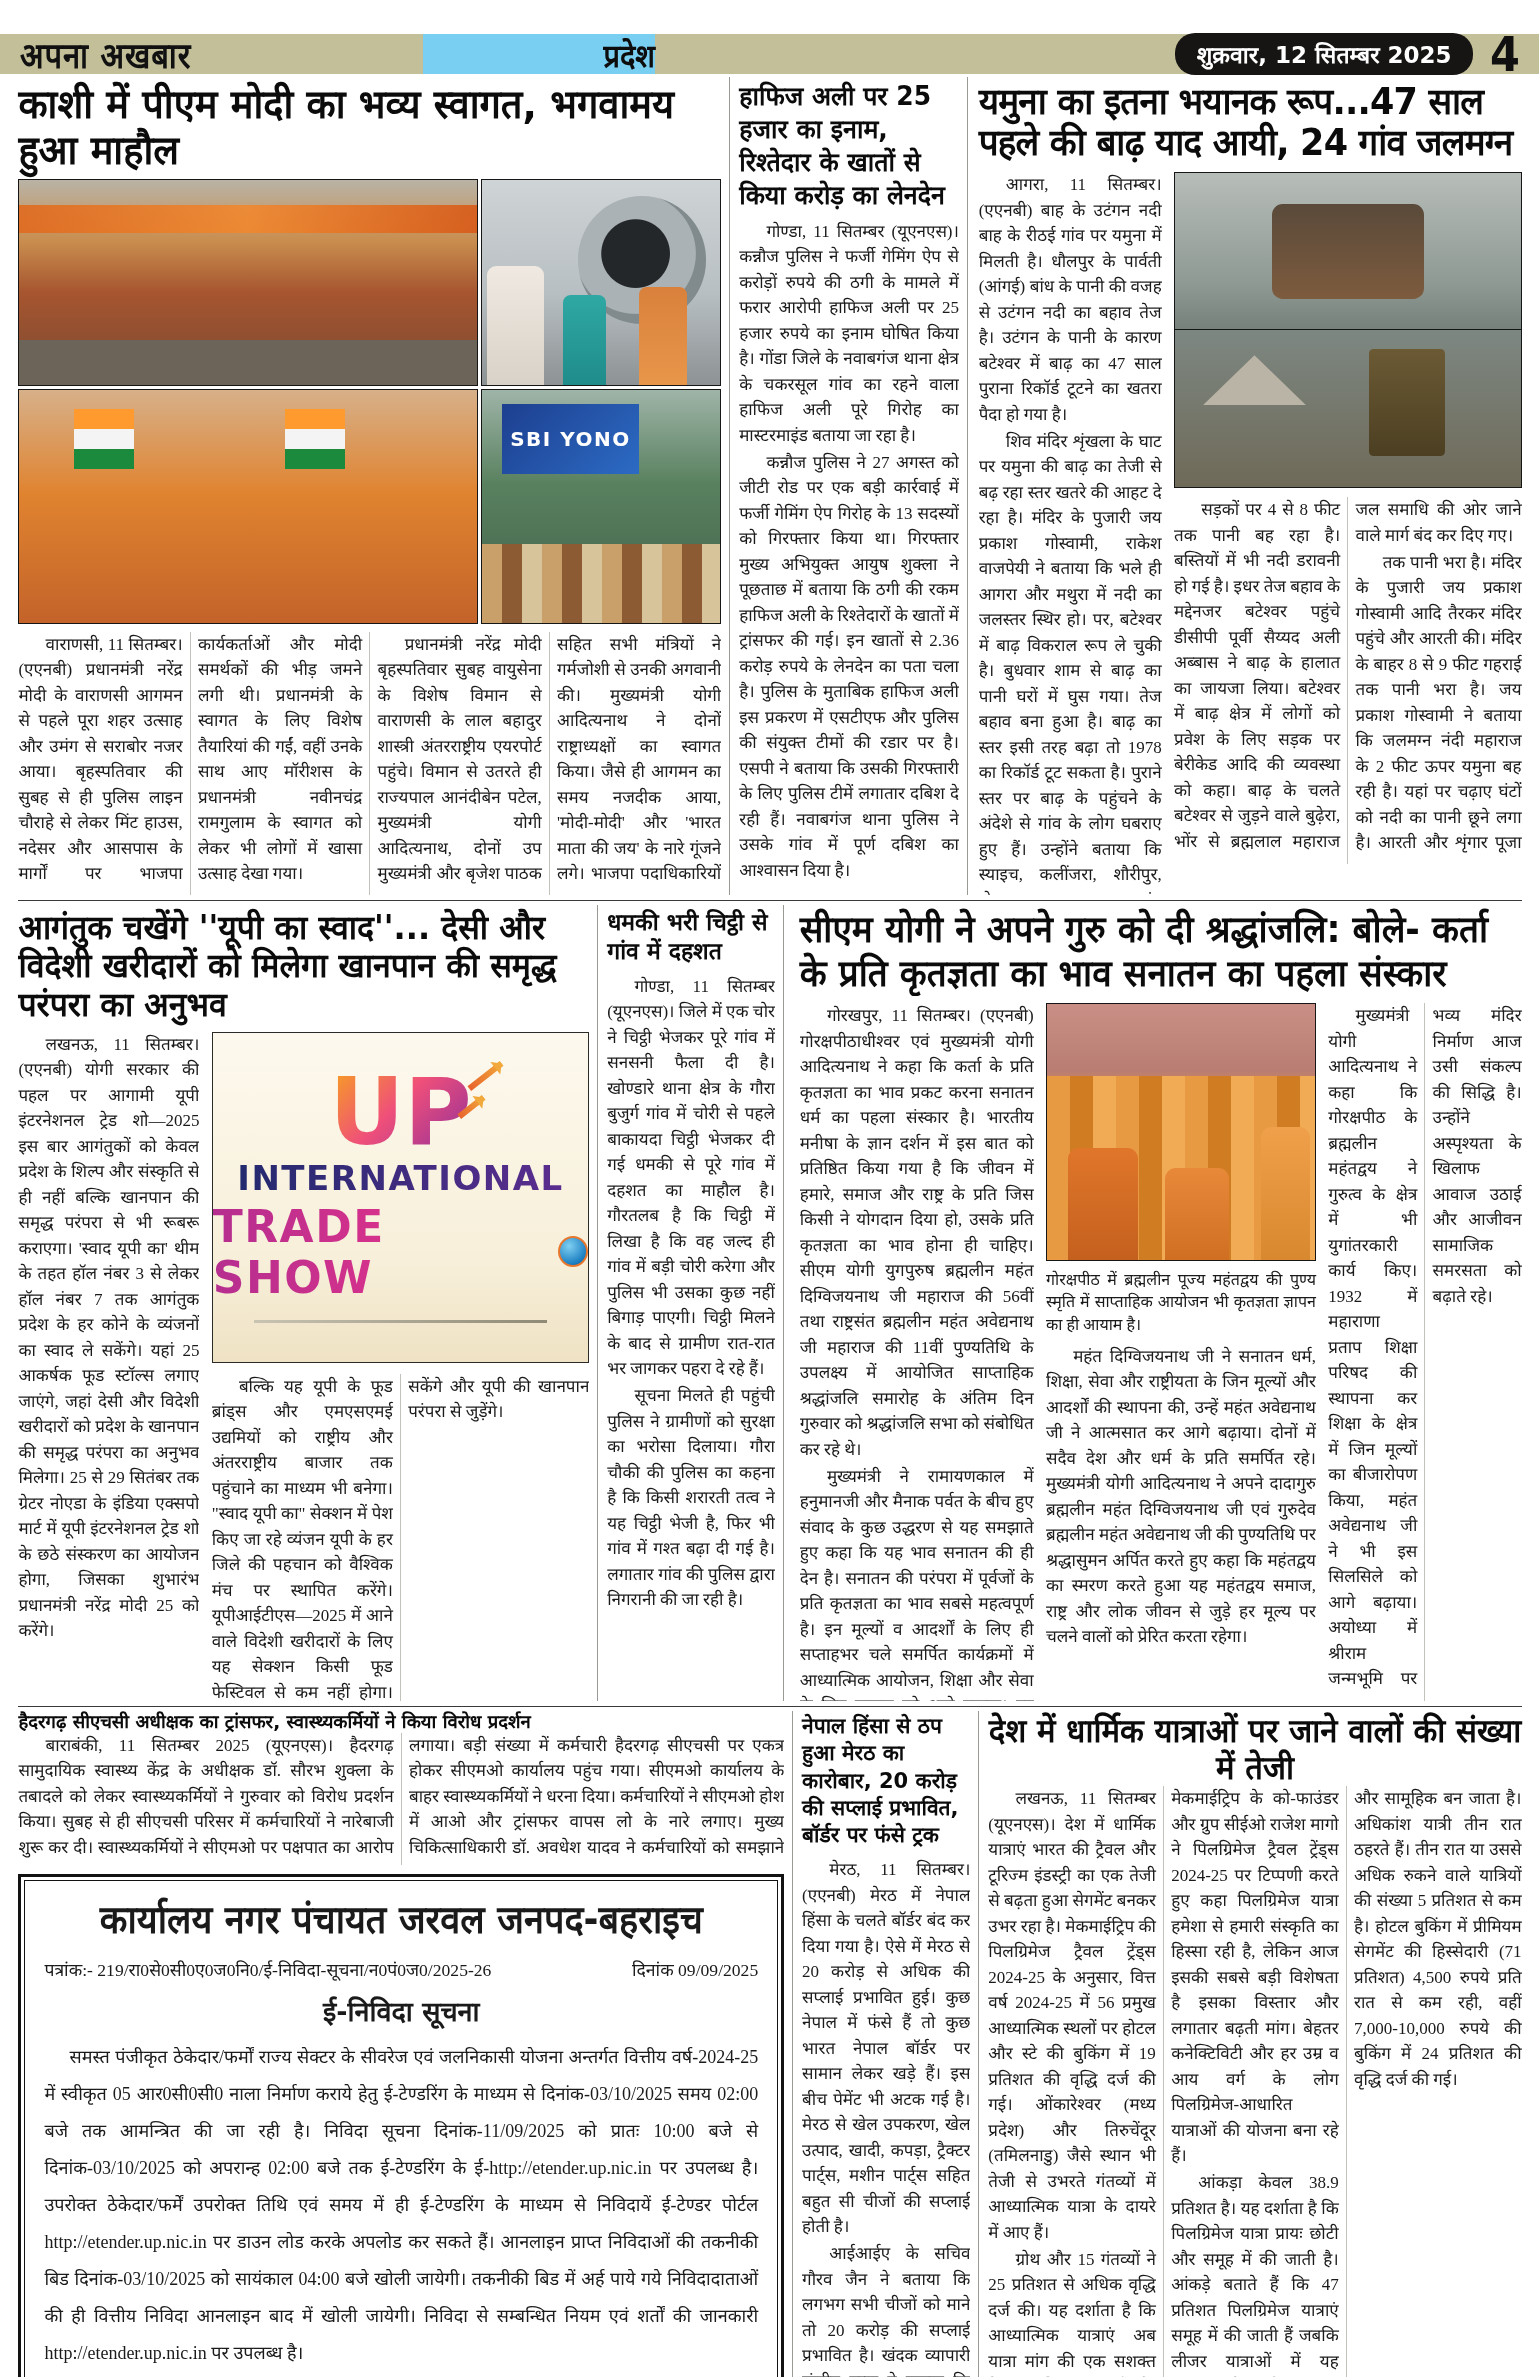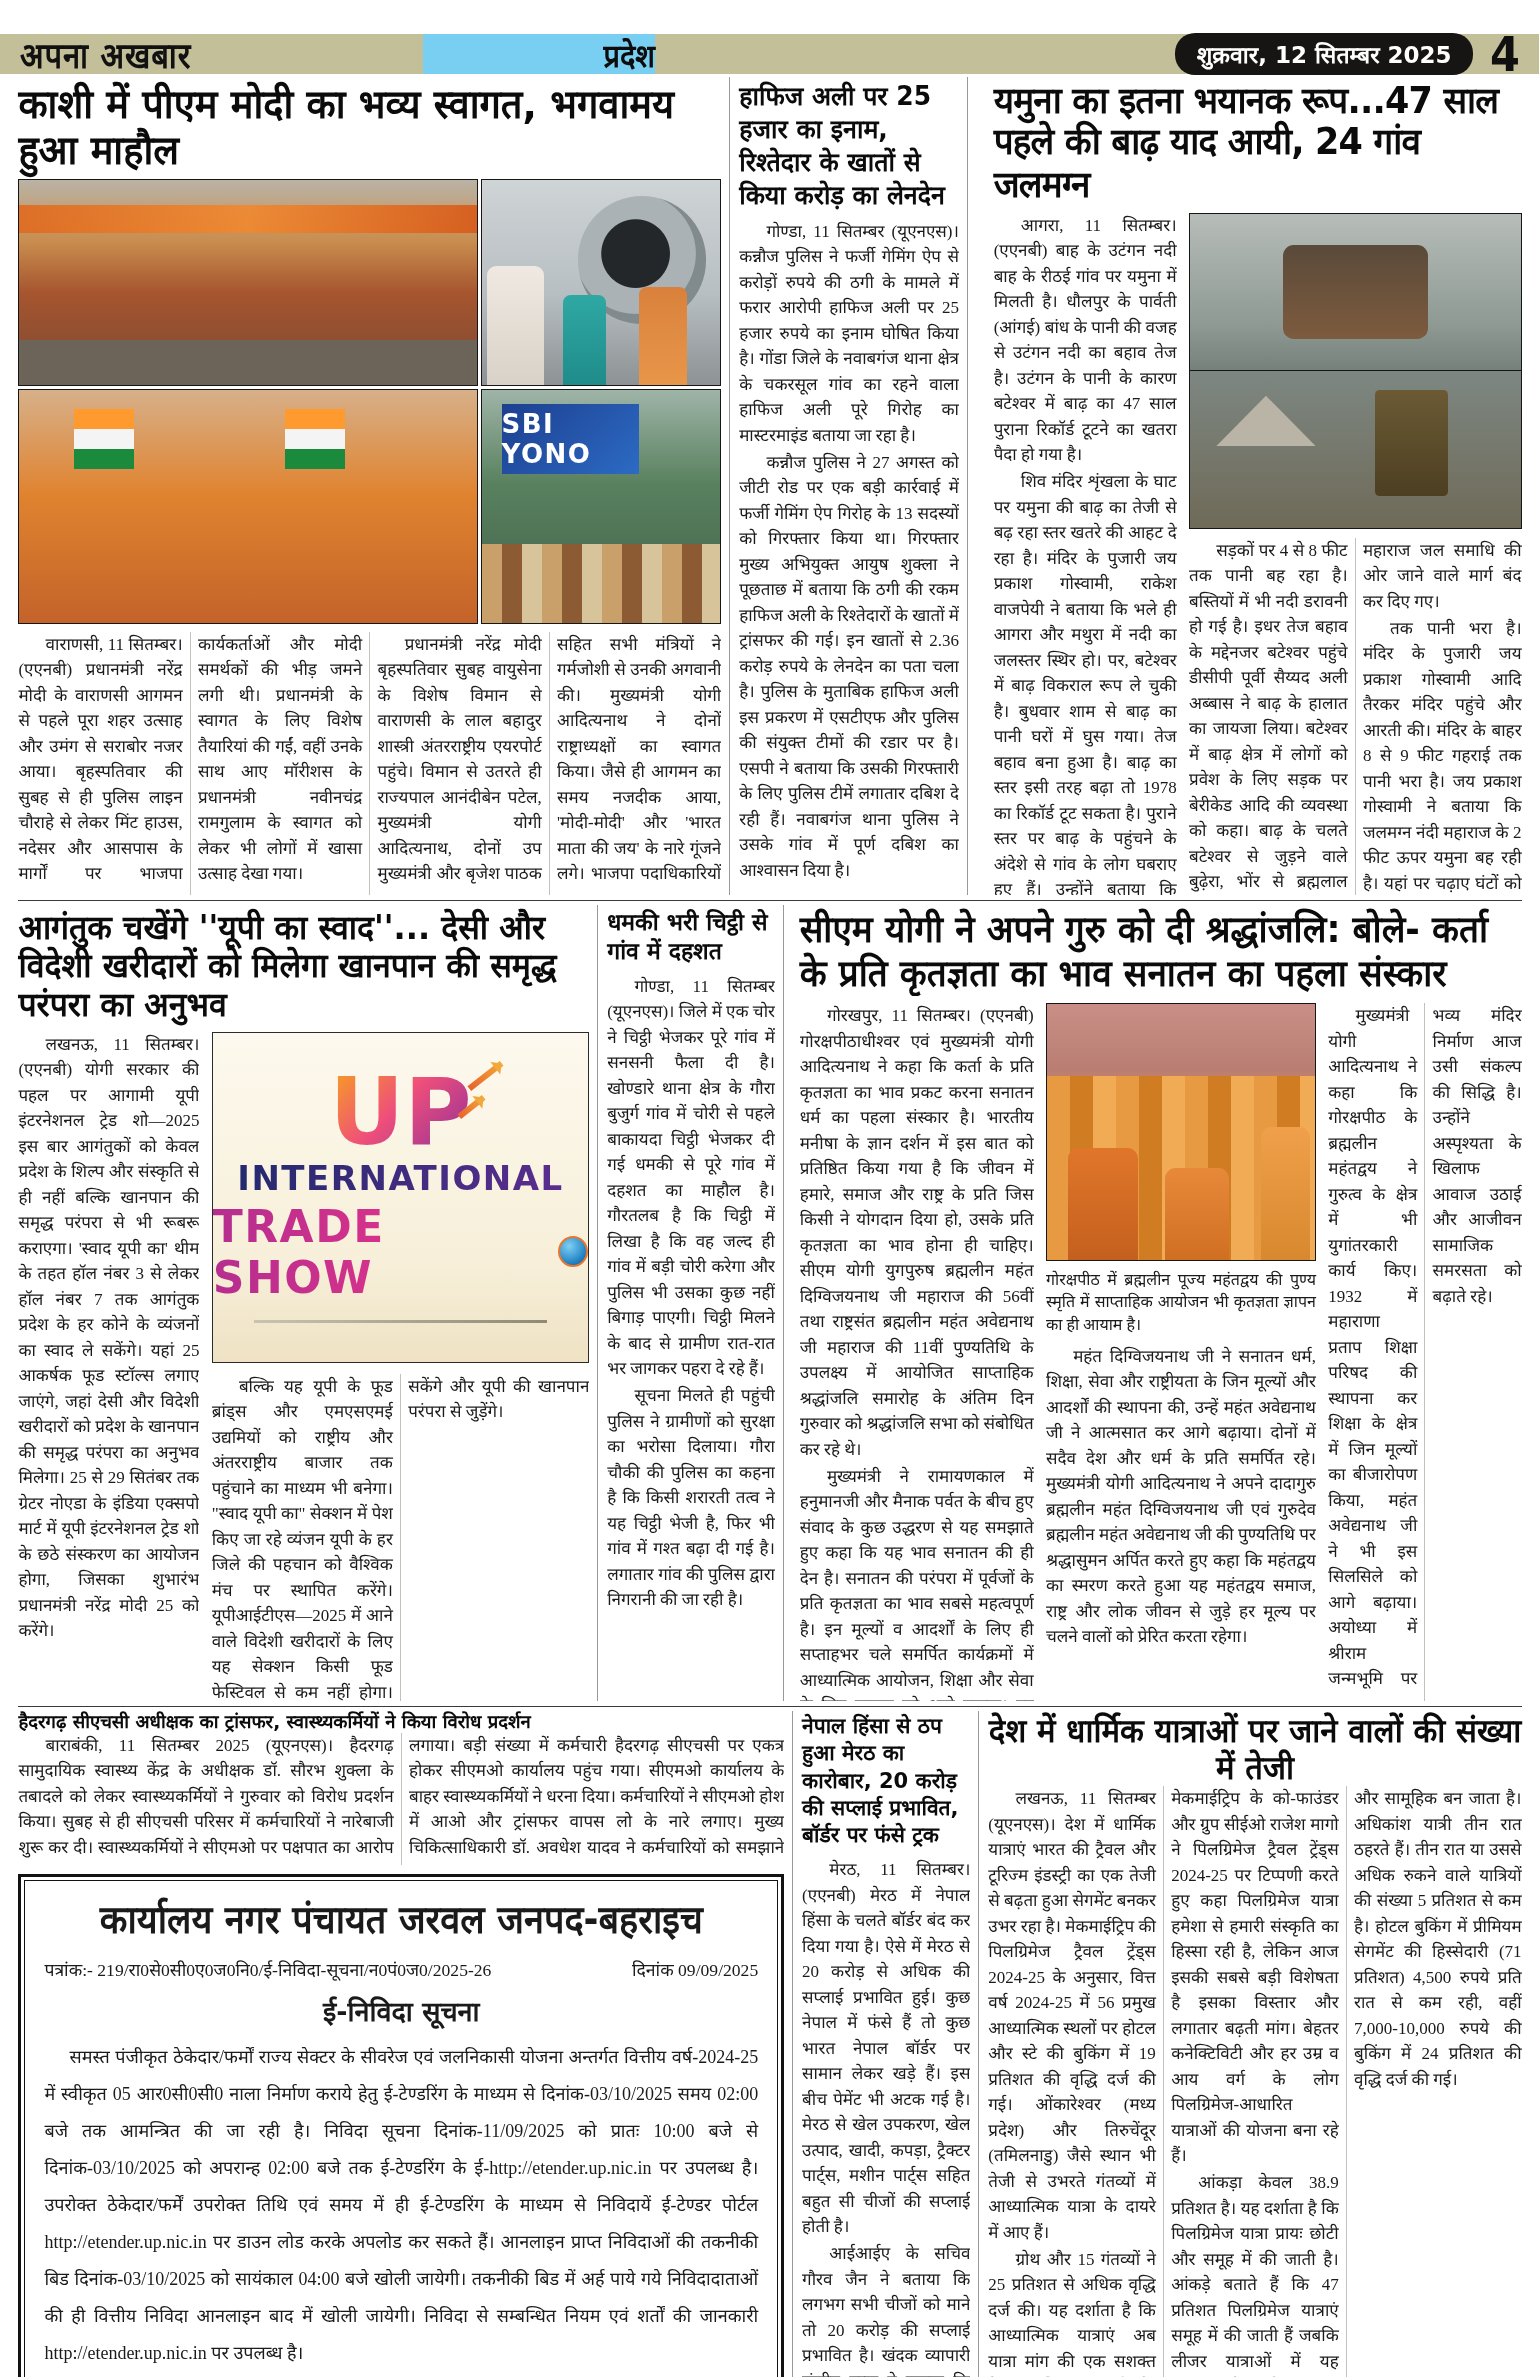--- a/index.html
+++ b/index.html
@@ -66,21 +66,21 @@
   .ph-airport .engine { position:absolute; right:6%; top:8%; width:54%; height:62%; border-radius:50%; background:radial-gradient(circle at 45% 45%, #23272a 0 34%, #aab2b5 35% 60%, #818a8d 61%); }
   .ph-airport .fig-saffron { position:absolute; right:14%; bottom:0; width:20%; height:48%; background:linear-gradient(180deg,#d9813c,#e8964a); border-radius:7.7px 7.7px 0 0; }
   .ph-airport .fig-teal { position:absolute; left:34%; bottom:0; width:18%; height:44%; background:linear-gradient(180deg,#2fa8a4,#1f8c8a); border-radius:7.7px 7.7px 0 0; }
   .ph-airport .fig-white { position:absolute; left:2%; bottom:0; width:24%; height:58%; background:linear-gradient(180deg,#efe9e2,#d9d2c8); border-radius:9.2px 9.2px 0 0; }
   .ph-flags { background:linear-gradient(180deg,#d7b089 0%,#e0832f 45%,#c4632a 100%); }
   .ph-flags .flag1,.ph-flags .flag2 { position:absolute; width:13%; height:26%; top:8%; }
   .ph-flags .flag1 { left:12%; background:linear-gradient(180deg,#ff9a2e 33%,#f4f4f4 33% 66%,#1c8a3c 66%); }
   .ph-flags .flag2 { left:58%; background:linear-gradient(180deg,#ff9a2e 33%,#f4f4f4 33% 66%,#1c8a3c 66%); }
   .ph-stage { background:linear-gradient(180deg,#9fb4a8 0%,#59815f 40%,#3f5f49 100%); }
   .ph-stage .billboard { position:absolute; top:6%; left:8%; width:58%; height:30%; background:linear-gradient(135deg,#1d3f8f,#2c6bc4); color:#fff;
-     font-family:"DejaVu Sans","Liberation Sans",sans-serif; font-weight:900; font-size:26px;
+     font-family:"DejaVu Sans","Liberation Sans",sans-serif; font-weight:900; font-size:20px;
      display:flex; align-items:center; justify-content:center; letter-spacing:1.5px; }
   .ph-stage .crowdband { position:absolute; bottom:0; left:0; right:0; height:34%; background:repeating-linear-gradient(90deg,#caa06a 0 20px,#8c5a33 20px 40px,#d8c49a 40px 60px); }
   .modi-body { margin-top:7.7px; height:285px; columns:4; }
   .art-hafiz { width:230px; padding-top:4.6px; display:flex; flex-direction:column; }
   .art-hafiz h2 { font-size:25px; line-height:1.28; transform:scaleY(1.03); padding-bottom:9.2px; }
   .hafiz-body { flex:1; overflow:hidden; }
   .art-yamuna { width:555px; display:flex; flex-direction:column; }
   .art-yamuna h1 { font-size:35px; letter-spacing:-0.8px; transform:scaleY(1.04); padding:4.6px 0 9.2px 0; }
   .yamuna-body { display:grid; grid-template-columns:183px 1fr; gap:12.3px; flex:1; overflow:hidden; }
   .yamuna-colA { overflow:hidden;font-family:Liberation Serif, serif; }
@@ -196,21 +196,21 @@
       </div>
 
       <div class="art-hafiz vrule" style="padding-left:9.2px;">
         <h2 class="head">हाफिज अली पर 25 हजार का इनाम, रिश्तेदार के खातों से किया करोड़ का लेनदेन</h2>
         <div class="hafiz-body body-text">
           <p>गोण्डा, 11 सितम्बर (यूएनएस)। कन्नौज पुलिस ने फर्जी गेमिंग ऐप से करोड़ों रुपये की ठगी के मामले में फरार आरोपी हाफिज अली पर 25 हजार रुपये का इनाम घोषित किया है। गोंडा जिले के नवाबगंज थाना क्षेत्र के चकरसूल गांव का रहने वाला हाफिज अली पूरे गिरोह का मास्टरमाइंड बताया जा रहा है।</p>
           <p>कन्नौज पुलिस ने 27 अगस्त को जीटी रोड पर एक बड़ी कार्रवाई में फर्जी गेमिंग ऐप गिरोह के 13 सदस्यों को गिरफ्तार किया था। गिरफ्तार मुख्य अभियुक्त आयुष शुक्ला ने पूछताछ में बताया कि ठगी की रकम हाफिज अली के रिश्तेदारों के खातों में ट्रांसफर की गई। इन खातों से 2.36 करोड़ रुपये के लेनदेन का पता चला है। पुलिस के मुताबिक हाफिज अली इस प्रकरण में एसटीएफ और पुलिस की संयुक्त टीमों की रडार पर है। एसपी ने बताया कि उसकी गिरफ्तारी के लिए पुलिस टीमें लगातार दबिश दे रही हैं। नवाबगंज थाना पुलिस ने उसके गांव में पूर्ण दबिश का आश्वासन दिया है।</p>
         </div>
       </div>
 
-      <div class="art-yamuna vrule" style="padding-left:26px;">
+      <div class="art-yamuna vrule" style="padding-left:11px;">
         <h1 class="head">यमुना का इतना भयानक रूप...47 साल पहले की बाढ़ याद आयी, 24 गांव जलमग्न</h1>
         <div class="yamuna-body">
           <div class="yamuna-colA body-text">
             <p>आगरा, 11 सितम्बर। (एएनबी) बाह के उटंगन नदी बाह के रीठई गांव पर यमुना में मिलती है। धौलपुर के पार्वती (आंगई) बांध के पानी की वजह से उटंगन नदी का बहाव तेज है। उटंगन के पानी के कारण बटेश्वर में बाढ़ का 47 साल पुराना रिकॉर्ड टूटने का खतरा पैदा हो गया है।</p>
             <p>शिव मंदिर शृंखला के घाट पर यमुना की बाढ़ का तेजी से बढ़ रहा स्तर खतरे की आहट दे रहा है। मंदिर के पुजारी जय प्रकाश गोस्वामी, राकेश वाजपेयी ने बताया कि भले ही आगरा और मथुरा में नदी का जलस्तर स्थिर हो। पर, बटेश्वर में बाढ़ विकराल रूप ले चुकी है। बुधवार शाम से बाढ़ का पानी घरों में घुस गया। तेज बहाव बना हुआ है। बाढ़ का स्तर इसी तरह बढ़ा तो 1978 का रिकॉर्ड टूट सकता है। पुराने स्तर पर बाढ़ के पहुंचने के अंदेशे से गांव के लोग घबराए हुए हैं। उन्होंने बताया कि स्याइच, कलींजरा, शौरीपुर, टोका, कल्यानपुर, भरतार गांव बाढ़ से घिरे हैं।</p>
 
           </div>
           <div>
             <div class="photo ph-flood">
               <div class="water1"></div>

